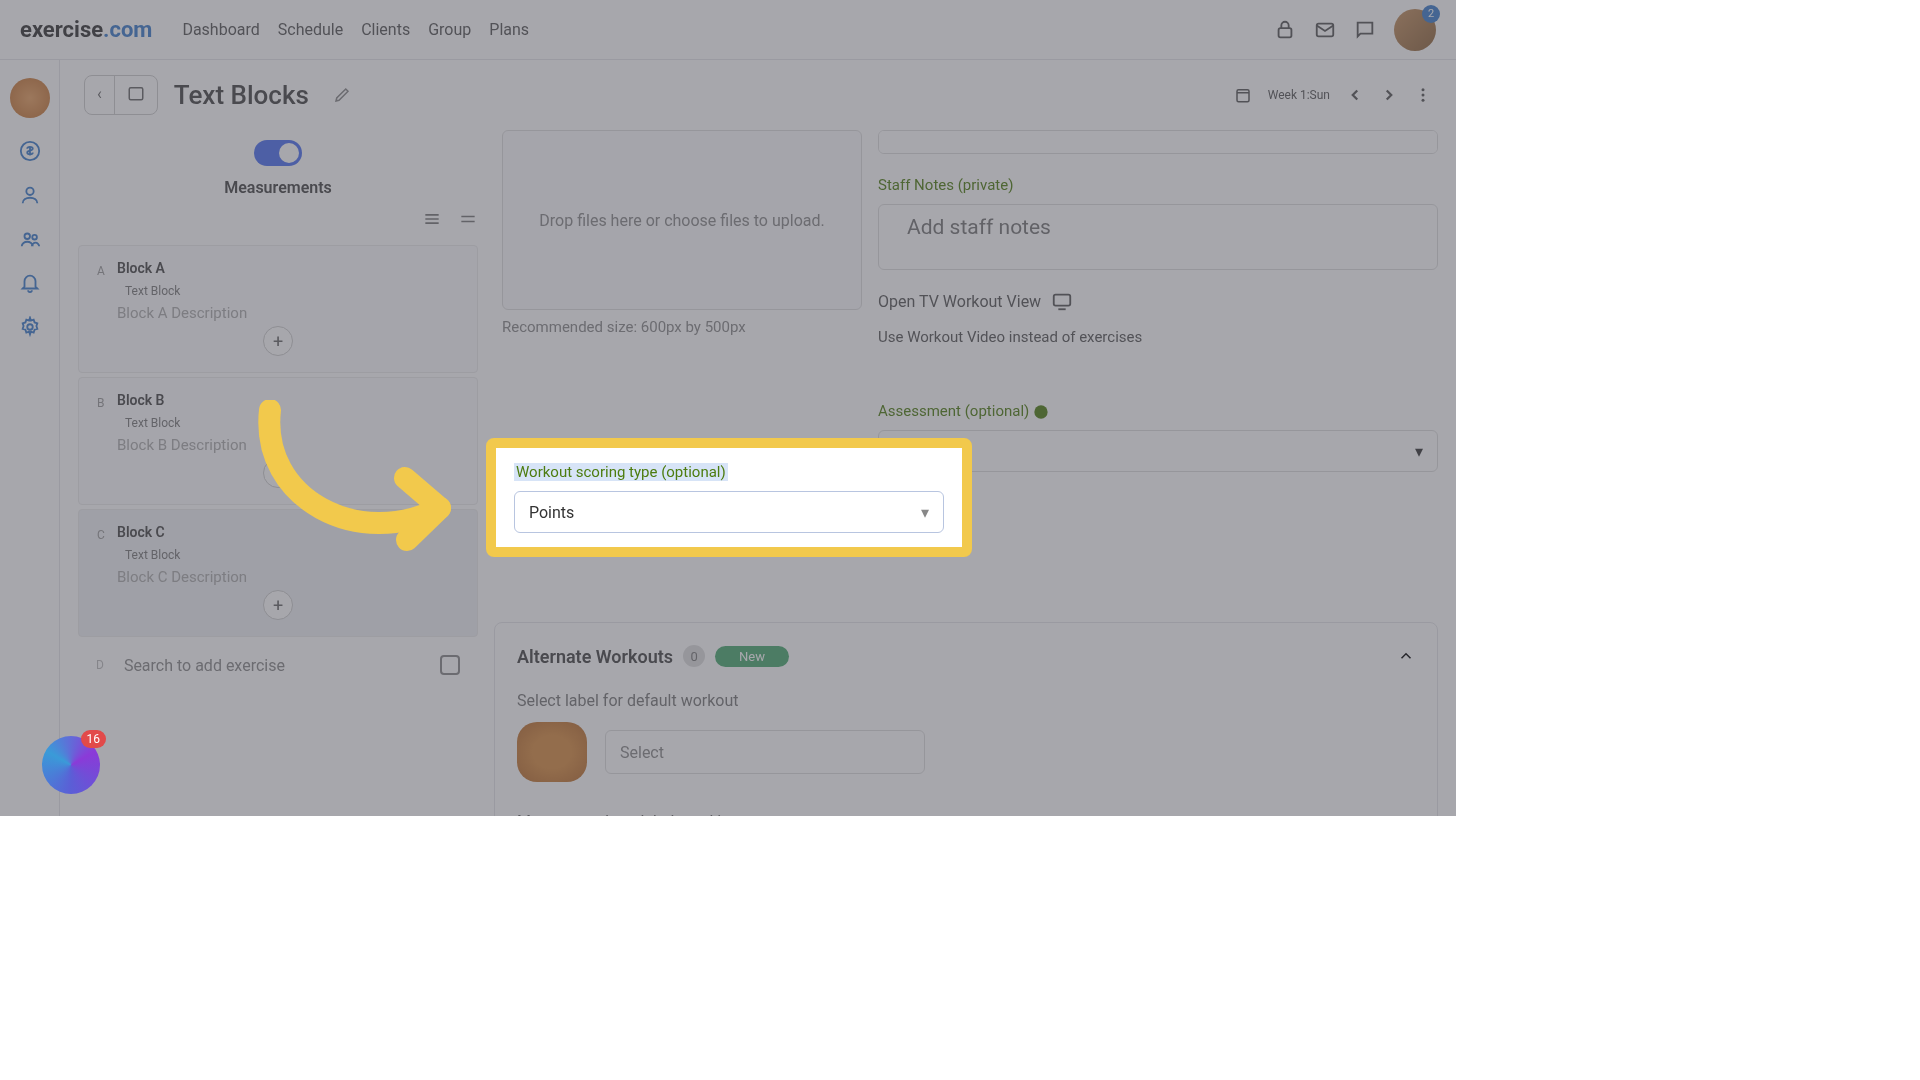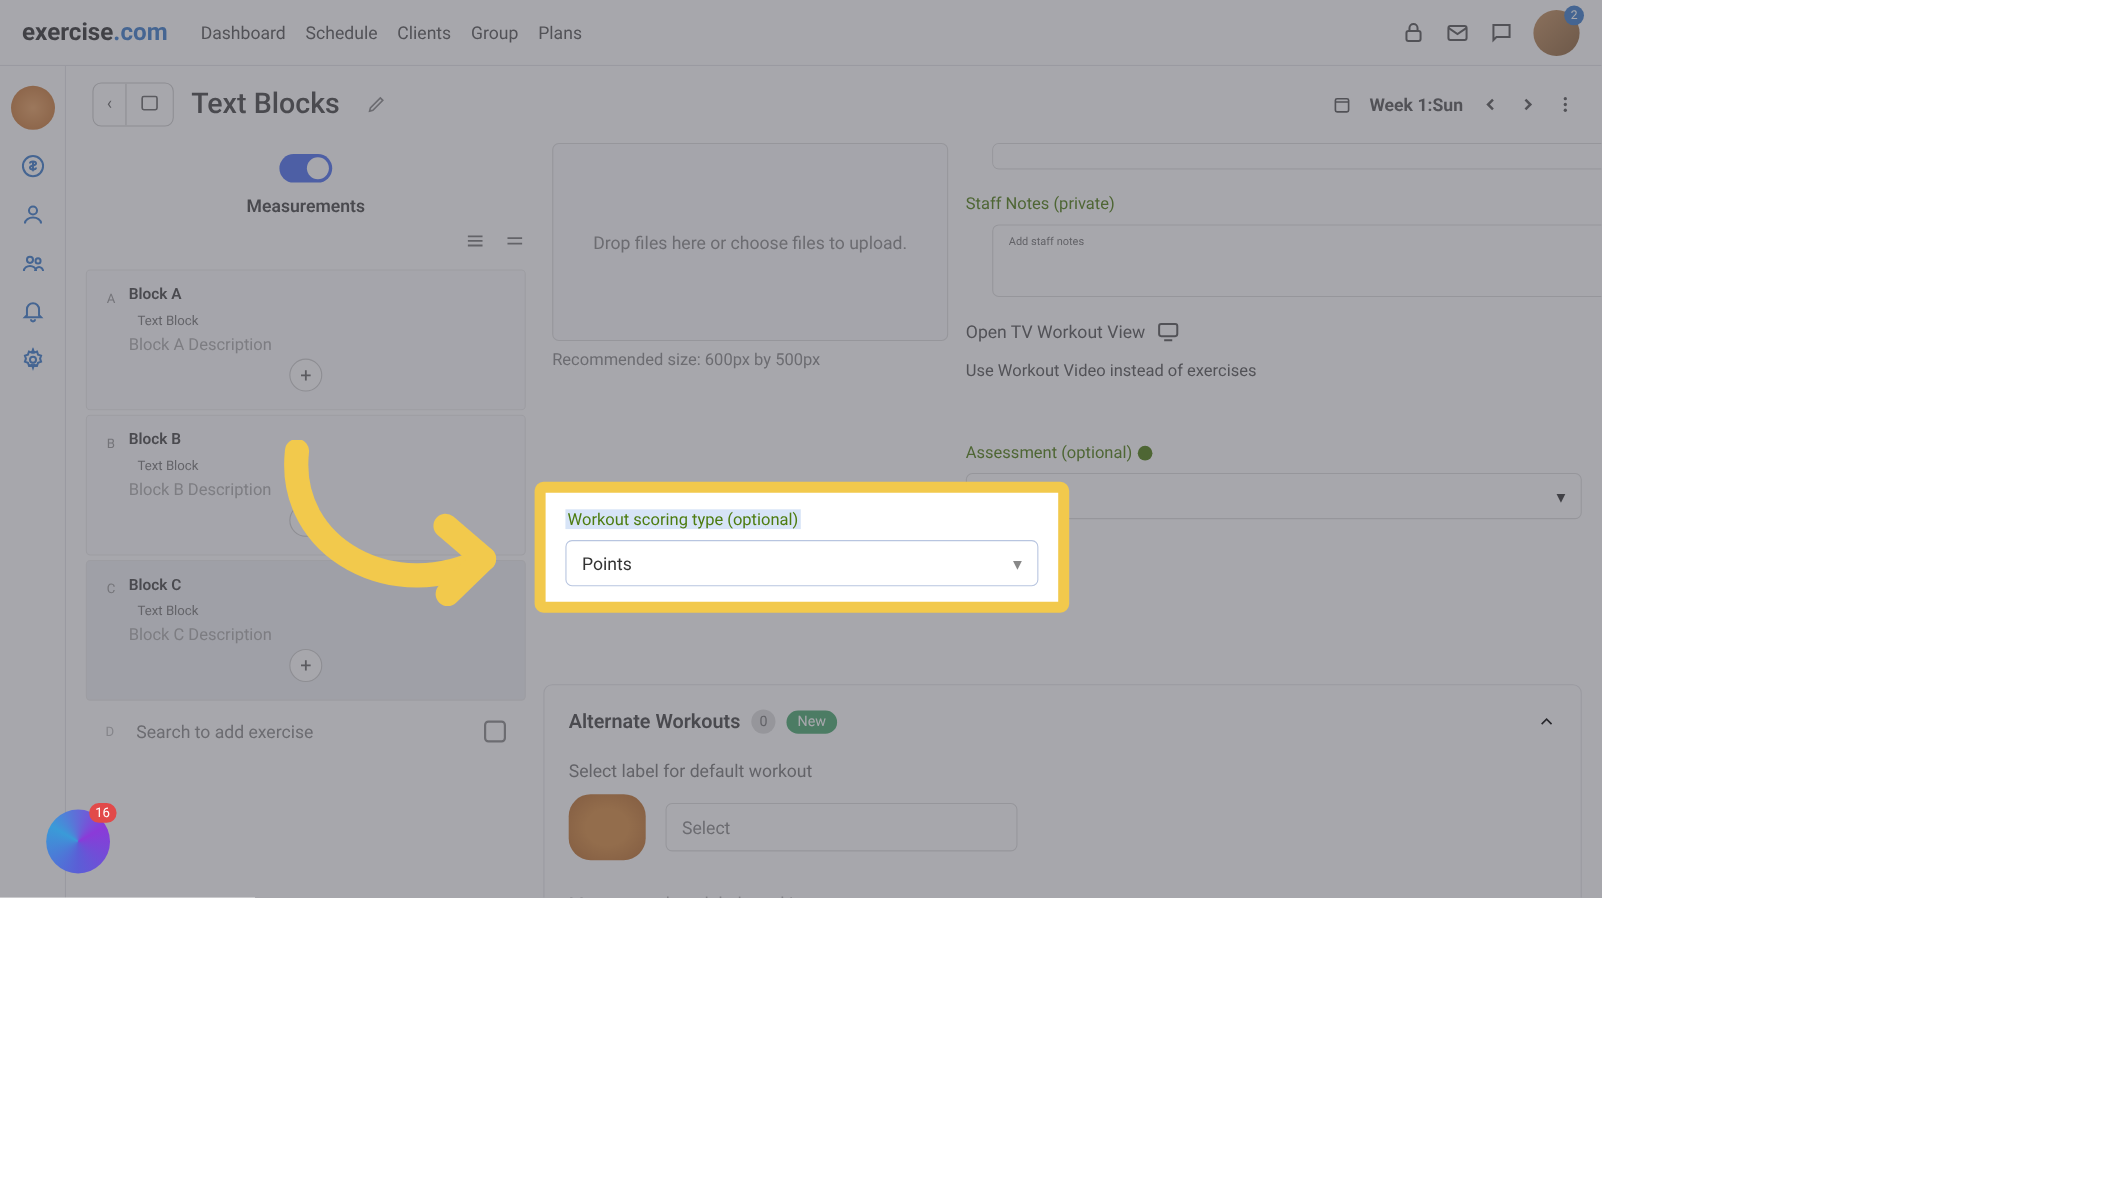--- a/index.html
+++ b/index.html
@@ -19,21 +19,21 @@
 .siderail svg { width:22px; height:22px; color:#3a7bca; cursor:pointer; }
 .content { flex:1; display:flex; flex-direction:column; }
 .pagehdr { height:70px; display:flex; align-items:center; padding:0 24px; gap:16px; }
 .back-cal { display:flex; border:1px solid #ccc; border-radius:8px; overflow:hidden; }
 .back-cal span { padding:8px 12px; color:#666; cursor:pointer; }
 .back-cal span:first-child { border-right:1px solid #ccc; }
 .ptitle { font-size:26px; font-weight:500; color:#444; }
 .edit-ico { color:#888; cursor:pointer; margin-left:8px; }
 .hdr-right { margin-left:auto; display:flex; align-items:center; gap:16px; color:#555; }
 .hdr-right svg { width:18px; height:18px; cursor:pointer; }
-.week-txt { font-weight:700; font-size:16px; }
+.week-txt { font-weight:400; font-size:12px; }
 .workarea { flex:1; display:flex; padding:0 18px; gap:24px; overflow:hidden; }
 .leftcol { width:400px; }
 .meas { display:flex; align-items:center; gap:12px; padding:10px 0 16px 0;flex-direction:column; }
 .toggle { width:48px; height:26px; background:#4a6ef0; border-radius:13px; position:relative; cursor:pointer; }
 .toggle::after { content:""; position:absolute; width:20px; height:20px; background:#fff; border-radius:50%; top:3px; right:3px; }
 .meas-lbl { font-weight:600; color:#444; }
 .meas-icons { margin-left:auto; display:flex; gap:16px; color:#777; }
 .blocks { background:#fff; border-radius:6px; }
 .block { background:#fafafc; border:1px solid #eaeaea; border-radius:4px; margin-bottom:4px; padding:14px 18px 8px 18px; position:relative; }
 .block.selected { background:#eef0f4; }
@@ -47,29 +47,29 @@
 .searchrow .tag { color:#bbb; font-size:12px; }
 .searchrow .sq { width:20px; height:20px; border:2px solid #888; border-radius:4px; margin-left:auto; }
 .rightcol { flex:1; display:flex; gap:16px; }
 .midcol { width:360px; }
 .farcol { flex:1; position:relative; }
 .dropzone { height:180px; border:1px solid #ddd; border-radius:6px; background:#fafafc; display:flex; align-items:center; justify-content:center; color:#888; margin-bottom:8px; }
 .rec { color:#888; font-size:15px; margin-bottom:30px; }
 .fld-lbl { color:#4d7c0f; font-size:15px; margin-bottom:10px; }
 .select { height:42px; border:1px solid #b8c5e0; border-radius:6px; display:flex; align-items:center; padding:0 14px; color:#333; font-size:16px; justify-content:space-between; cursor:pointer; background:#fff; }
 .select.assess { border-color:#ddd; }
-.textarea { width:100%; border:1px solid #ddd; border-radius:6px; padding:10px 14px; color:#aaa; font-size:10px; resize:none; background:#fff;margin-left:24px; }
+.textarea { width:100%; border:1px solid #ddd; border-radius:6px; padding:10px 28px; color:#aaa; font-size:21px; resize:none; background:#fff; }
 .tvrow { display:flex; align-items:center; gap:10px; color:#555; margin:16px 0; font-size:16px; }
 .chkrow { display:flex; align-items:center; gap:10px; color:#555; font-size:16px; margin-top:10px; }
 .chk { width:18px; height:18px; border:2px solid #bbb; border-radius:4px; }
 .altbox { border:1px solid #e5e5e8; border-radius:8px; margin-top:44px; padding:22px; width:944px; }
 .altbox-hdr { display:flex; align-items:center; gap:10px; }
 .altbox-hdr .title { font-weight:600; color:#444; font-size:18px; }
 .countpill { background:#ddd; color:#777; border-radius:50%; width:22px; height:22px; display:flex; align-items:center; justify-content:center; font-size:13px; }
-.newpill { background:#48a86e; color:#fff; border-radius:12px; padding:3px 10px; font-size:13px; }
+.newpill { background:#48a86e; color:#fff; border-radius:12px; padding:3px 24px; font-size:13px; }
 .chev { margin-left:auto; cursor:pointer; }
 .sel-lbl { color:#777; margin:24px 0 12px 0; font-size:16px; }
 .sel-row { display:flex; align-items:center; gap:18px; }
 .thinker { width:70px; height:60px; background:radial-gradient(ellipse,#d68a3e 40%,#b5692a); border-radius:20px; }
 .sel-box { width:320px; height:44px; border:1px solid #ddd; border-radius:6px; display:flex; align-items:center; padding:0 14px; color:#888; }
 .manage { color:#666; margin-top:30px; font-size:16px; cursor:pointer; }
 .highlight { position:absolute; border:10px solid #f2c94c; border-radius:8px; background:#fff; box-shadow:0 0 0 4px #fff inset; z-index:50; padding:14px 18px; }
 .highlight .fld-lbl { background:#d7e4f7; display:inline-block; padding:0 2px; }
 .overlay { position:absolute; inset:0; background:rgba(80,80,90,0.50); z-index:40; pointer-events:none; }
 .arrow { position:absolute; z-index:55; }

